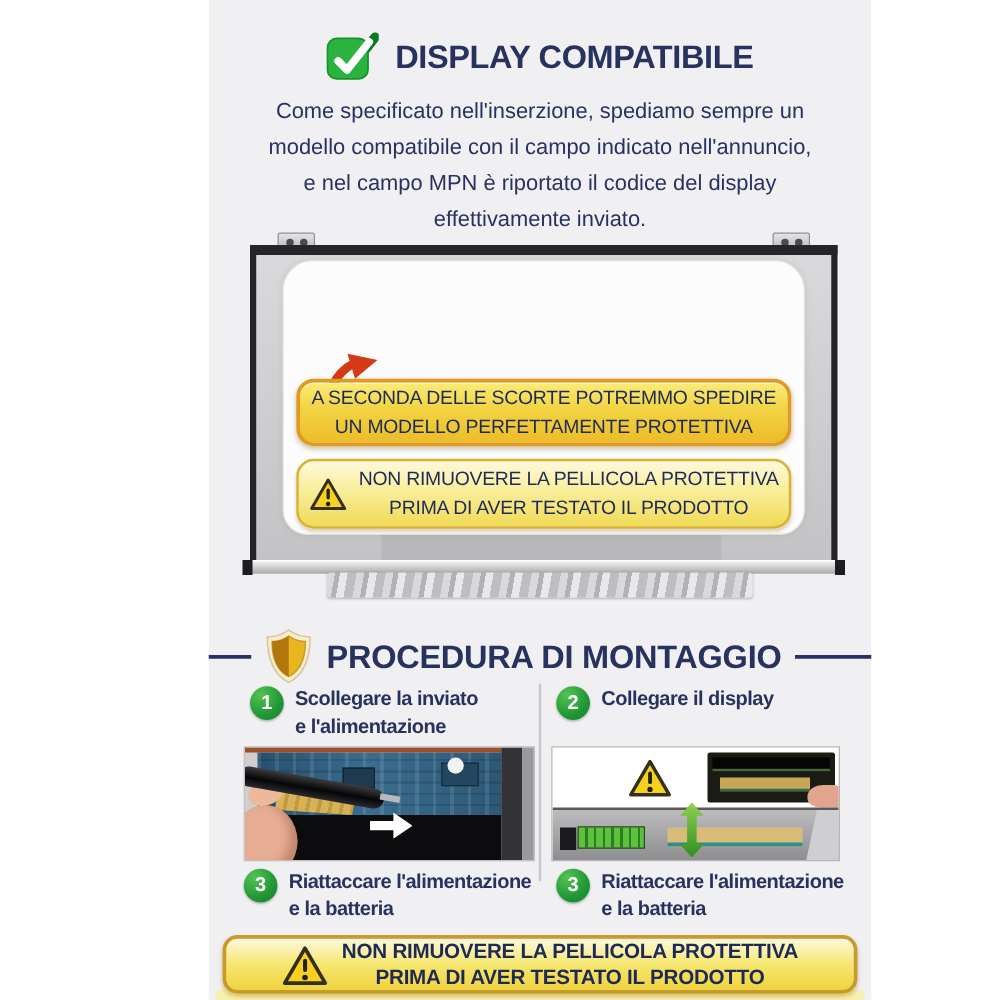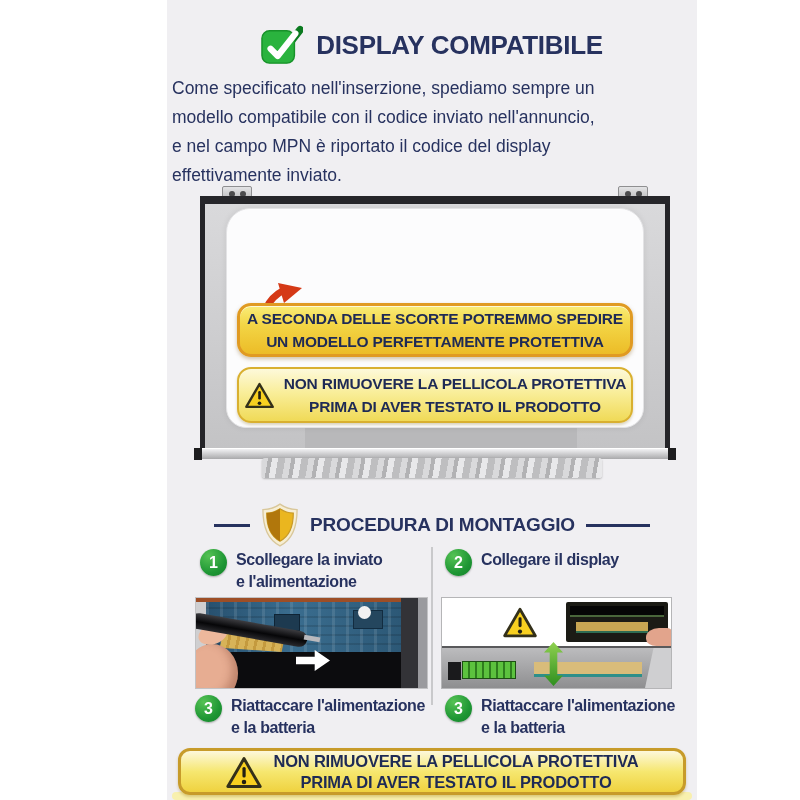--- a/index.html
+++ b/index.html
@@ -4,48 +4,48 @@
 <style>
   html,body{margin:0;padding:0;}
   body{width:800px;height:800px;background:#ffffff;font-family:"Liberation Sans","DejaVu Sans",sans-serif;}
   #stage{position:relative;width:800px;height:800px;overflow:hidden;background:#ffffff;margin-left:32px;}
   .col-bg{position:absolute;left:135px;top:0;width:530px;height:800px;background:#f0eff2;}
   :root{--navy:#27325f;--gold:#dc9f24;}
 
   
   .hdr{position:absolute;left:135px;top:22px;width:530px;height:46px;display:flex;align-items:center;justify-content:center;gap:13px;}
   .title{font-size:26px;font-weight:bold;color:var(--navy);letter-spacing:-.3px;white-space:nowrap;}
-  .para{position:absolute;left:140px;top:74px;width:520px;text-align:left;color:var(--navy);}
+  .para{position:absolute;left:140px;top:74px;width:520px;text-align:center;color:var(--navy);}
   .para div{font-size:17.5px;line-height:29px;white-space:nowrap;}
 
   
   .panel{position:absolute;left:168px;top:186px;width:470px;height:296px;}
   .bracket{position:absolute;top:0;width:30px;height:15px;background:linear-gradient(180deg,#e4e4e6,#b9b9bb);border:1px solid #8f8f91;border-radius:2px;display:flex;align-items:center;justify-content:center;gap:5px;box-sizing:border-box;}
   .bracket i{width:6px;height:6px;border-radius:50%;background:#4b4b4d;}
   .br-l{left:22px;} .br-r{left:418px;}
   .p-body{position:absolute;left:0;top:10px;width:470px;height:252px;box-sizing:border-box;background:linear-gradient(180deg,#dadadc,#c3c3c5);border-left:5px solid #242428;border-right:5px solid #242428;}
   .p-topbar{position:absolute;left:0;top:10px;width:470px;height:8px;background:#26262a;}
   .p-strip{position:absolute;left:105px;top:238px;width:272px;height:24px;background:#b8b8ba;}
   .p-back{position:absolute;left:26px;top:22px;width:418px;height:220px;background:#fcfcfd;border:1px solid #e3e3e5;border-radius:24px 24px 20px 20px;box-sizing:border-box;box-shadow:0 0 6px rgba(0,0,0,.08);}
   .p-rail{position:absolute;left:-2px;top:262px;width:474px;height:10px;background:linear-gradient(180deg,#f2f2f4,#a9a9ab);border-top:1px solid #ffffff;}
   .p-rail:before,.p-rail:after{content:"";position:absolute;top:-1px;width:8px;height:12px;background:#1d1d1f;}
   .p-rail:before{left:-4px;} .p-rail:after{right:-4px;}
   .p-foil{position:absolute;left:62px;top:272px;width:340px;height:20px;border-radius:3px;background:repeating-linear-gradient(100deg,#d9d9db 0 6px,#b2b2b4 6px 10px,#e8e8ea 10px 16px,#bebec0 16px 23px);box-shadow:0 1px 2px rgba(0,0,0,.25);}
   .red-arrow{position:absolute;left:54px;top:95px;width:48px;height:54px;}
 
-  .callout{position:absolute;left:37px;width:396px;box-sizing:border-box;border-radius:14px;display:flex;align-items:center;justify-content:center;text-align:center;color:#1e2a55;font-weight:bold;}
+  .callout{position:absolute;left:37px;width:396px;box-sizing:border-box;border-radius:14px;display:flex;align-items:center;justify-content:center;text-align:center;color:#1e2a55;font-weight:normal;}
   .callout .lines div{font-size:15.5px;line-height:23px;letter-spacing:-.2px;white-space:nowrap;}
   .co-stock{top:117px;height:54px;border:3px solid #e09a22;background:linear-gradient(180deg,#f9ec77 0%,#f3d545 40%,#ecbc27 100%);box-shadow:inset 0 1px 0 rgba(255,255,255,.7),0 2px 4px rgba(120,80,0,.35);}
   .co-film{top:181px;height:56px;border:2px solid #d9b030;background:linear-gradient(180deg,#fdf9da 0%,#f9ee9a 45%,#f0da57 100%);gap:9px;box-shadow:0 2px 3px rgba(120,90,0,.25);}
 
   
   .proc{position:absolute;left:135px;top:502px;width:530px;height:46px;display:flex;align-items:center;justify-content:center;gap:11px;}
   .rule{height:3px;background:var(--navy);}
   .rule-l{width:36px;} .rule-r{width:64px;}
-  .proc-title{font-size:19px;font-weight:bold;color:var(--navy);letter-spacing:-.2px;white-space:nowrap;}
+  .proc-title{font-size:26px;font-weight:bold;color:var(--navy);letter-spacing:-.2px;white-space:nowrap;}
 
   
   .divider{position:absolute;left:399px;top:547px;width:2px;height:158px;background:#c9c9cb;}
   .step{position:absolute;display:flex;gap:9px;align-items:flex-start;}
   .badge{flex:0 0 auto;width:27px;height:27px;border-radius:50%;background:radial-gradient(circle at 32% 26%,#55c254,#1e9634 62%,#14802a);color:#fff;font-size:16px;font-weight:bold;display:flex;align-items:center;justify-content:center;box-shadow:0 1px 2px rgba(0,0,0,.3);}
   .step .lines div{font-size:16px;font-weight:bold;color:var(--navy);line-height:22px;letter-spacing:-.4px;white-space:nowrap;}
   .st-1{left:168px;top:549px;} .st-2{left:413px;top:549px;}
   .st-3l{left:163px;top:695px;} .st-3r{left:413px;top:695px;}
 
   
@@ -111,21 +111,21 @@
         <path d="M13 23 L20 31 L41 4" fill="none" stroke="#0b7a20" stroke-width="8" stroke-linecap="round" stroke-linejoin="round"></path>
         <rect x="1" y="5" width="34" height="34" rx="8" fill="#2ab33e" stroke="#179229" stroke-width="1.5"></rect>
         <path d="M10 24 L17.5 31.5 L36 8" fill="none" stroke="#ffffff" stroke-width="6.5" stroke-linecap="round" stroke-linejoin="round"></path>
       </svg>
     </span>
     <span class="title">DISPLAY COMPATIBILE</span>
   </div>
 
   <div class="para">
     <div>Come specificato nell'inserzione, spediamo sempre un</div>
-    <div>modello compatibile con il codice inviato nell'annuncio,</div>
+    <div>modello compatibile con il campo indicato nell'annuncio,</div>
     <div>e nel campo MPN è riportato il codice del display</div>
     <div>effettivamente inviato.</div>
   </div>
 
   <div class="panel">
     <div class="bracket br-l">
         <i></i>
         <i></i>
       </div>
     <div class="bracket br-r">

